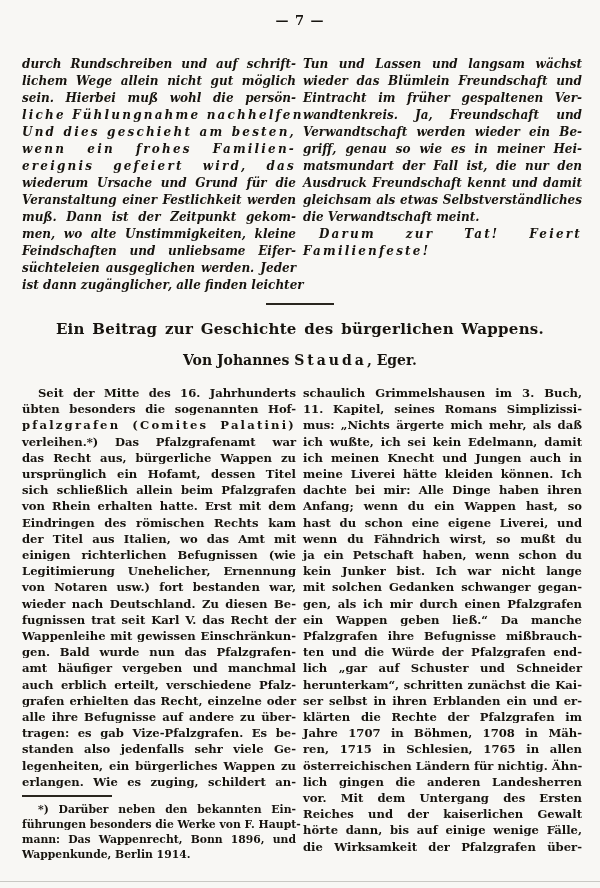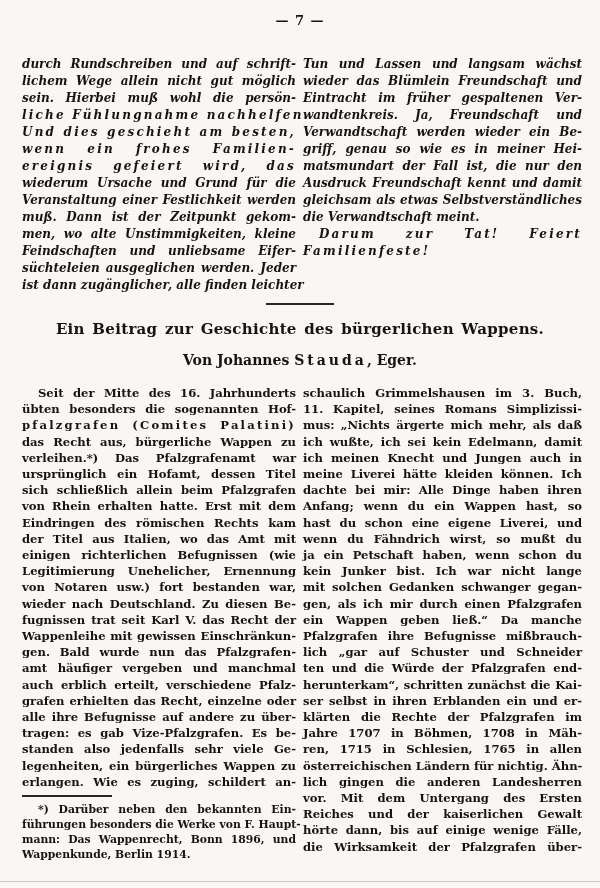--- a/index.html
+++ b/index.html
@@ -101,22 +101,22 @@
   <div class="title">Ein Beitrag zur Geschichte des bürgerlichen Wappens.</div>
 
   <div class="byline"><span>Von Johannes </span><span class="spaced-name">Stauda</span><span>, Eger.</span></div>
 
   <div class="cols article-cols">
     <div>
       <div>
           <div class="tline ind">Seit der Mitte des 16. Jahrhunderts</div>
           <div class="tline">übten besonders die sogenannten Hof-</div>
           <div class="tline sp">pfalzgrafen (Comites Palatini)</div>
+          <div class="tline">verleihen.*) Das Pfalzgrafenamt war</div>
           <div class="tline">das Recht aus, bürgerliche Wappen zu</div>
-          <div class="tline">verleihen.*) Das Pfalzgrafenamt war</div>
           <div class="tline">ursprünglich ein Hofamt, dessen Titel</div>
           <div class="tline">sich schließlich allein beim Pfalzgrafen</div>
           <div class="tline">von Rhein erhalten hatte. Erst mit dem</div>
           <div class="tline">Eindringen des römischen Rechts kam</div>
           <div class="tline">der Titel aus Italien, wo das Amt mit</div>
           <div class="tline">einigen richterlichen Befugnissen (wie</div>
           <div class="tline">Legitimierung Unehelicher, Ernennung</div>
           <div class="tline">von Notaren usw.) fort bestanden war,</div>
           <div class="tline">wieder nach Deutschland. Zu diesen Be-</div>
           <div class="tline">fugnissen trat seit Karl V. das Recht der</div>
@@ -149,22 +149,22 @@
         <div class="tline">dachte bei mir: Alle Dinge haben ihren</div>
         <div class="tline">Anfang; wenn du ein Wappen hast, so</div>
         <div class="tline">hast du schon eine eigene Liverei, und</div>
         <div class="tline">wenn du Fähndrich wirst, so mußt du</div>
         <div class="tline">ja ein Petschaft haben, wenn schon du</div>
         <div class="tline">kein Junker bist. Ich war nicht lange</div>
         <div class="tline">mit solchen Gedanken schwanger gegan-</div>
         <div class="tline">gen, als ich mir durch einen Pfalzgrafen</div>
         <div class="tline">ein Wappen geben ließ.“ Da manche</div>
         <div class="tline">Pfalzgrafen ihre Befugnisse mißbrauch-</div>
+        <div class="tline">ten und die Würde der Pfalzgrafen end-</div>
         <div class="tline">lich „gar auf Schuster und Schneider</div>
-        <div class="tline">ten und die Würde der Pfalzgrafen end-</div>
         <div class="tline">herunterkam“, schritten zunächst die Kai-</div>
         <div class="tline">ser selbst in ihren Erblanden ein und er-</div>
         <div class="tline">klärten die Rechte der Pfalzgrafen im</div>
         <div class="tline">Jahre 1707 in Böhmen, 1708 in Mäh-</div>
         <div class="tline">ren, 1715 in Schlesien, 1765 in allen</div>
         <div class="tline">österreichischen Ländern für nichtig. Ähn-</div>
         <div class="tline">lich gingen die anderen Landesherren</div>
         <div class="tline">vor. Mit dem Untergang des Ersten</div>
         <div class="tline">Reiches und der kaiserlichen Gewalt</div>
         <div class="tline">hörte dann, bis auf einige wenige Fälle,</div>

